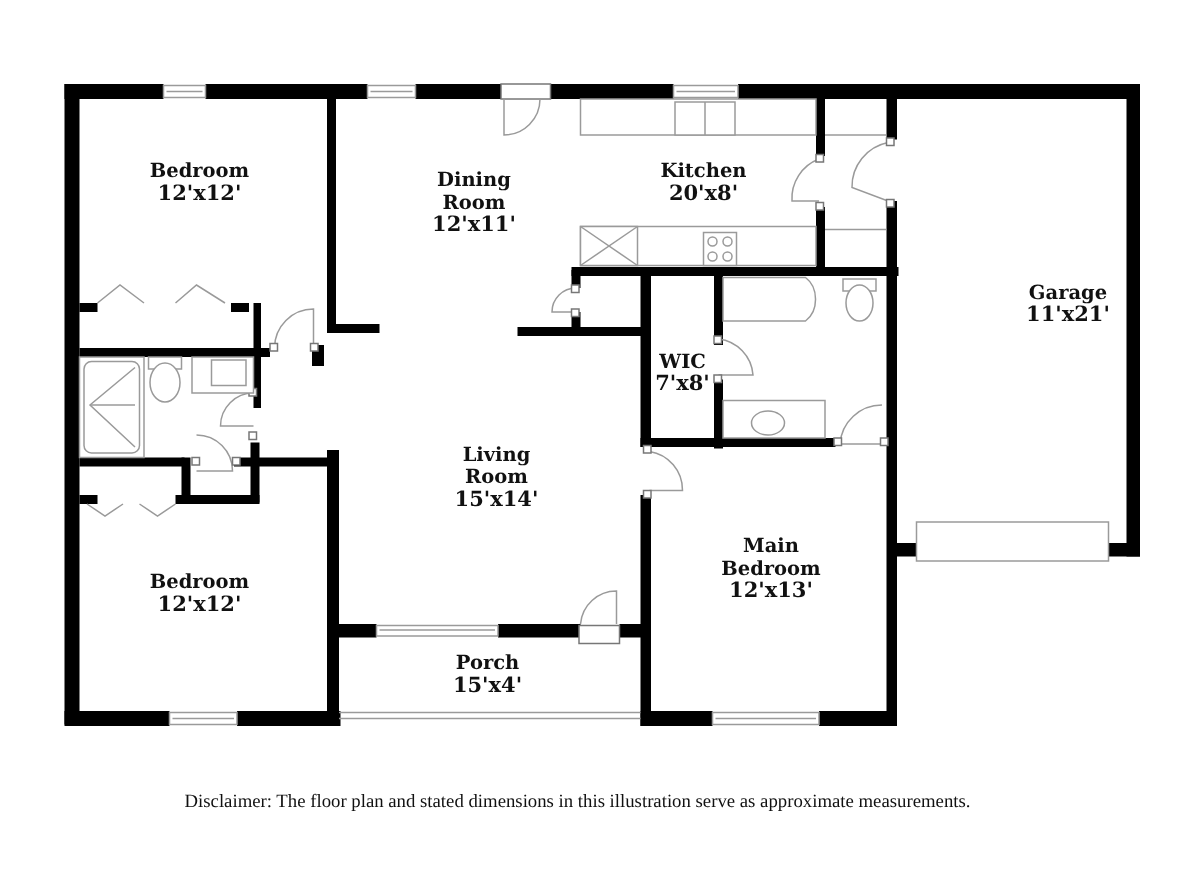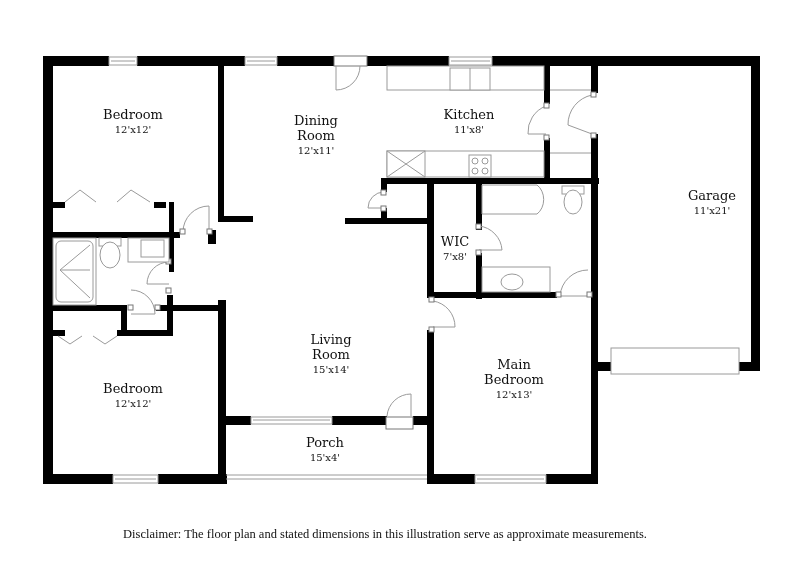--- a/index.html
+++ b/index.html
@@ -3,22 +3,22 @@
 <meta charset="utf-8">
 <style>
   html, body { margin: 0; padding: 0; background: #ffffff; }
   body { width: 800px; height: 582px; position: relative; overflow: hidden; font-family: "DejaVu Serif", "Liberation Serif", serif; }
   #plan { position: absolute; left: 0; top: 0; width: 800px; height: 582px; }
   .wall { fill: #000; }
   .fix { fill: #fff; stroke: #9a9a9a; stroke-width: 1; }
   .fixl { fill: none; stroke: #9a9a9a; stroke-width: 1; }
   .win { fill: #fff; stroke: #9a9a9a; stroke-width: 1; }
   .jamb { fill: #fff; stroke: #777; stroke-width: 1; }
-  .room-label { position: absolute; text-align: center; font-family: "DejaVu Serif", "Liberation Serif", serif; font-weight: normal; color: #111; font-size: 13px; line-height: 15px; transform: translateX(-50%); white-space: nowrap; }
-  .room-label .dim { font-size: 10px; display: block; }
+  .room-label { position: absolute; text-align: center; font-family: "DejaVu Serif", "Liberation Serif", serif; font-weight: bold; color: #111; font-size: 13px; line-height: 15px; transform: translateX(-50%); white-space: nowrap; }
+  .room-label .dim { font-size: 14px; display: block; }
   .room-label .nm { display: block; }
   .disclaimer { position: absolute; left: 0; width: 770px; text-align: center; font-family: "Liberation Serif", "DejaVu Serif", serif; font-size: 12.5px; color: #111; line-height: 15px; }
 </style>
 </head>
 <body>
 
 <svg id="plan" viewBox="0 0 800 582" xmlns="http://www.w3.org/2000/svg">
 
   <g>
 
@@ -208,34 +208,34 @@
 </div>
 
 <div class="room-label" style="left:316px; top:113px;">
   <span class="nm">Dining</span>
   <span class="nm">Room</span>
   <span class="dim">12'x11'</span>
 </div>
 
 <div class="room-label" style="left:469px; top:107px;">
   <span class="nm">Kitchen</span>
-  <span class="dim">11'x8'</span>
+  <span class="dim">20'x8'</span>
 </div>
 
 <div class="room-label" style="left:712px; top:188px;">
   <span class="nm">Garage</span>
   <span class="dim">11'x21'</span>
 </div>
 
 <div class="room-label" style="left:455px; top:214px;margin-top:20px;">
   <span class="nm">WIC</span>
   <span class="dim">7'x8'</span>
 </div>
 
-<div class="room-label" style="left:331px; top:296px;margin-top:36px;">
+<div class="room-label" style="left:331px; top:296px;">
   <span class="nm">Living</span>
   <span class="nm">Room</span>
   <span class="dim">15'x14'</span>
 </div>
 
 <div class="room-label" style="left:514px; top:357px;">
   <span class="nm">Main</span>
   <span class="nm">Bedroom</span>
   <span class="dim">12'x13'</span>
 </div>

